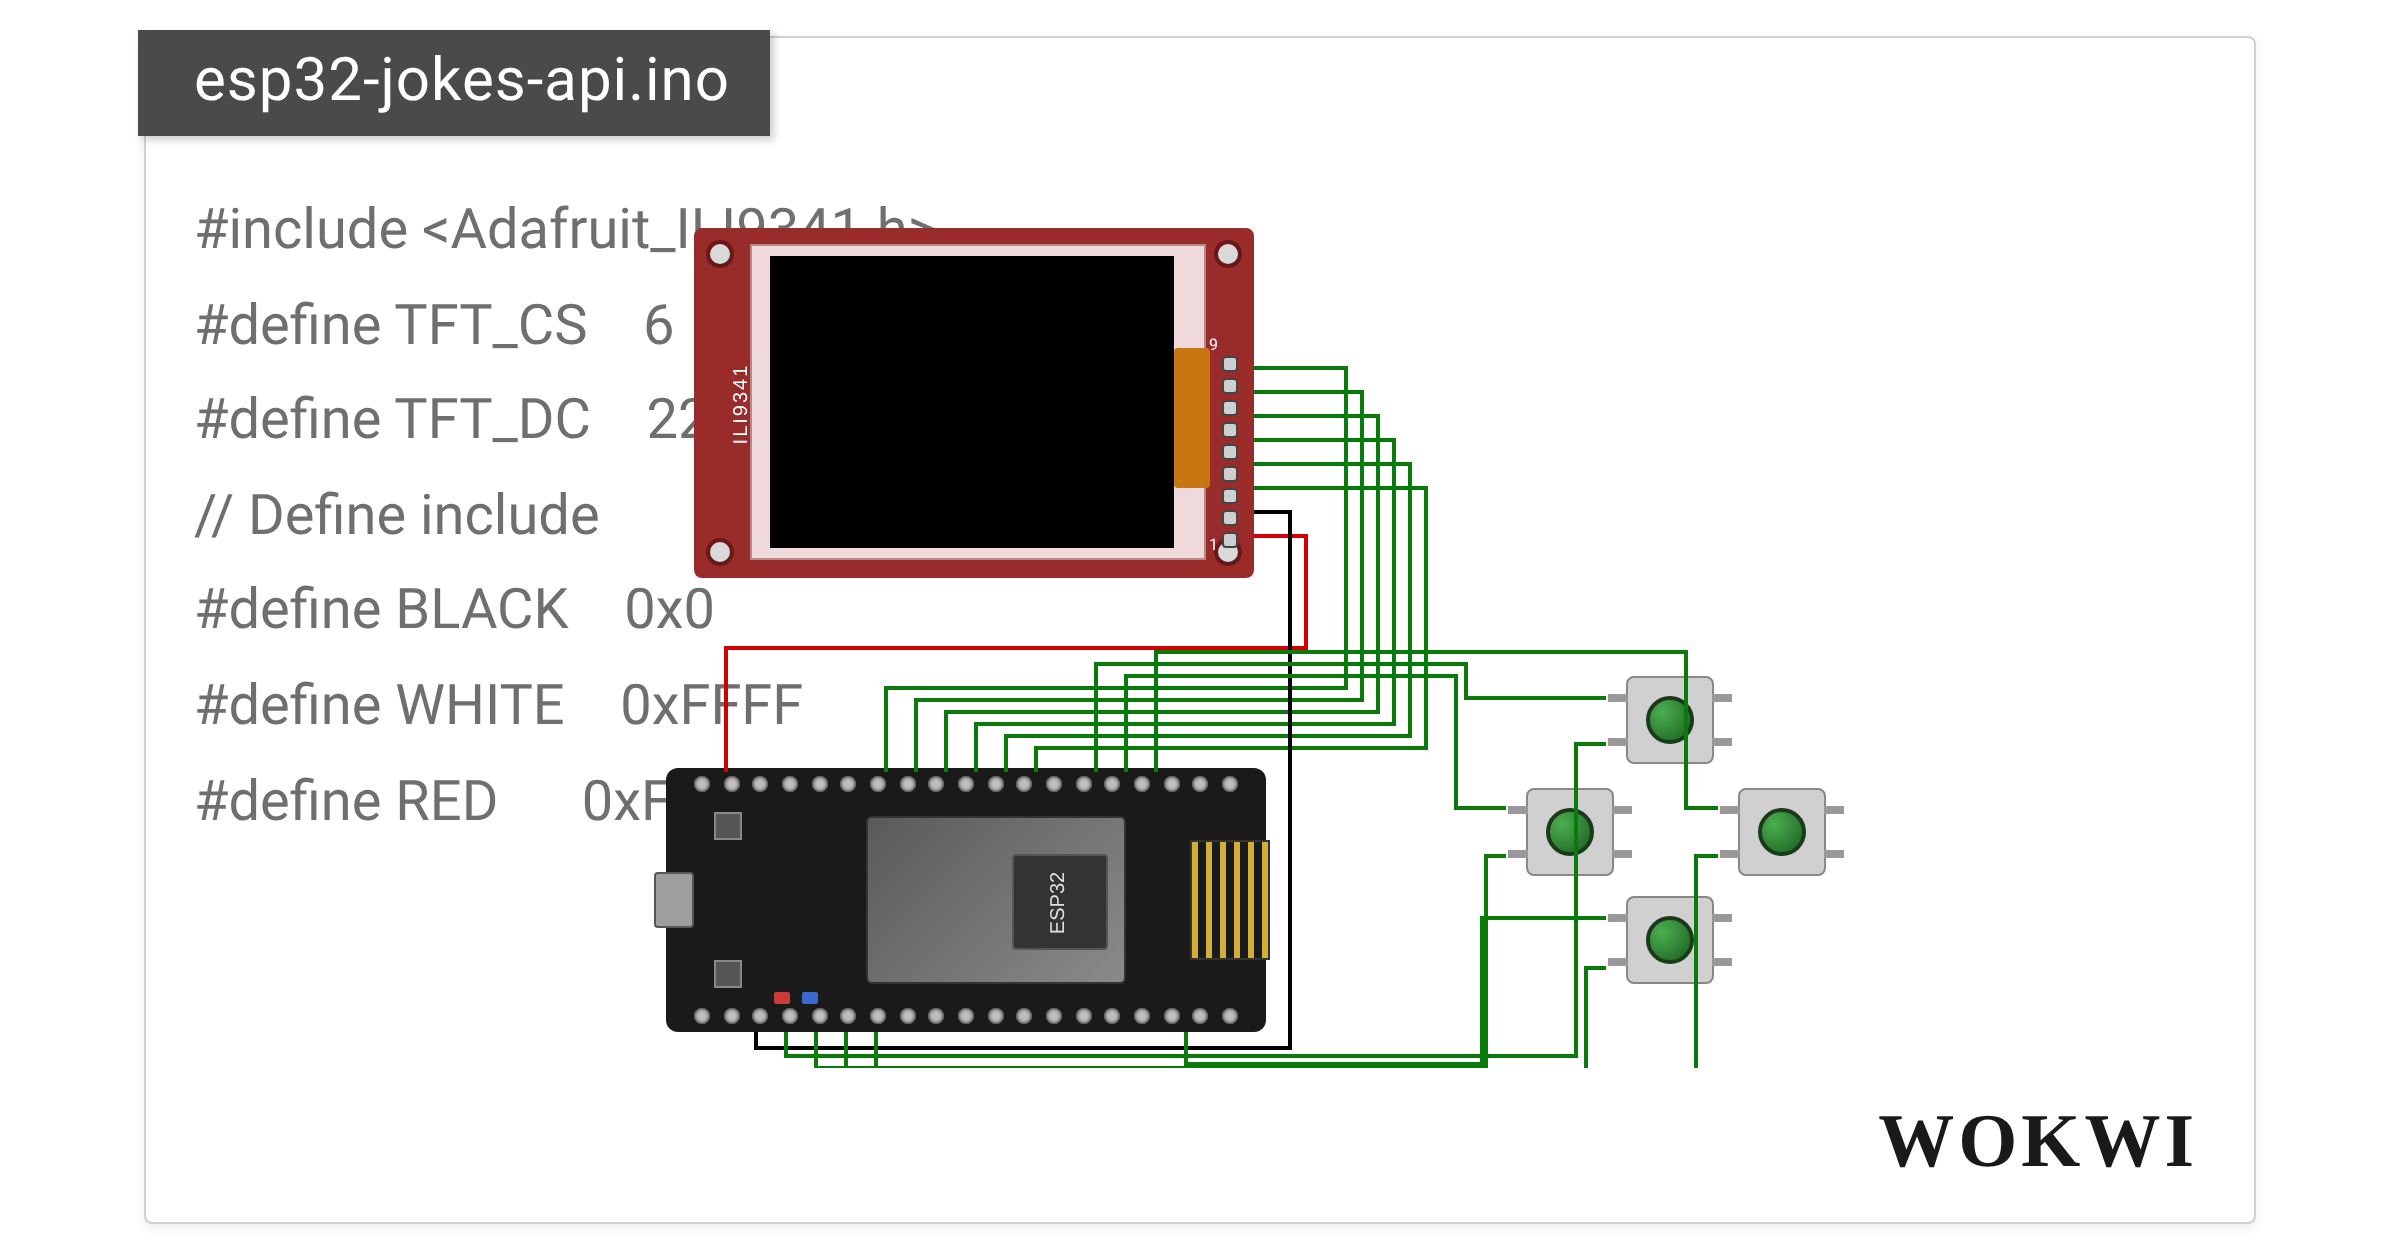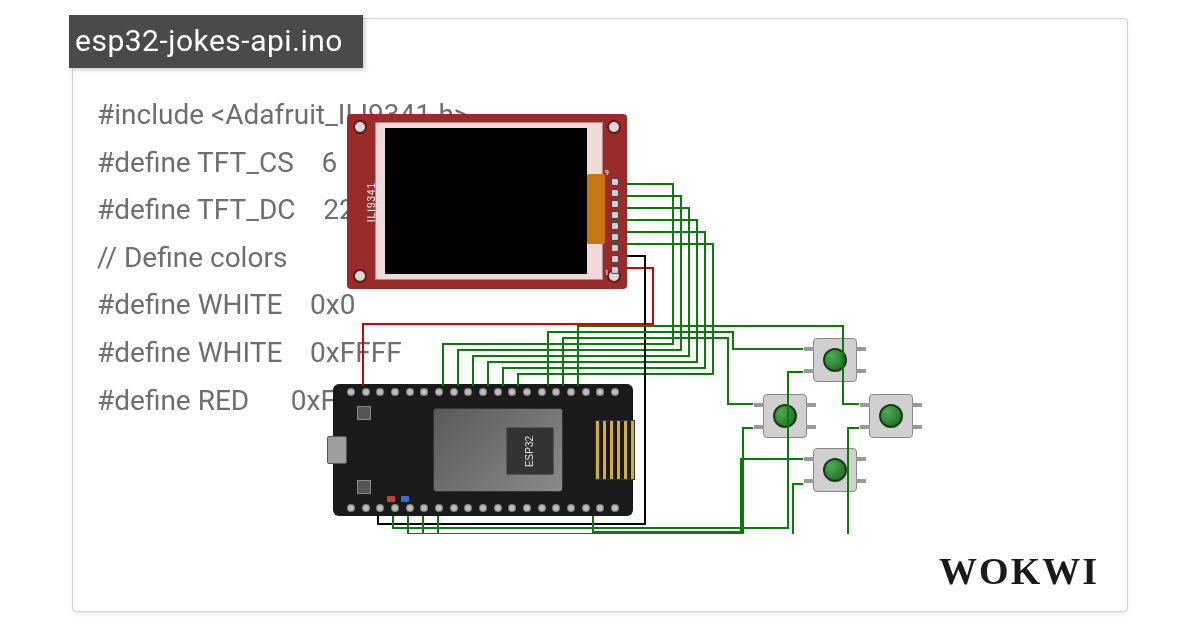--- a/index.html
+++ b/index.html
@@ -21,21 +21,21 @@
       border: 1px solid #d0d0d0;
       border-radius: 4px;
       box-shadow: 0 2px 6px rgba(0,0,0,0.08);
     }
     .title-tab {
       position: absolute;
       left: -4px;
       top: -4px;
       background: #4a4a4a;
       color: #ffffff;
-      padding: 8px 20px 10px 6px;
+      padding: 8px 20px 10px 28px;
       font-size: 30px;
       font-weight: 400;
       letter-spacing: 0.5px;
       box-shadow: 2px 2px 4px rgba(0,0,0,0.2);
     }
     .code-area {
       position: absolute;
       left: 24px;
       top: 72px;
       color: #6f6f6f;
@@ -247,22 +247,22 @@
   <div class="title-tab">
     <span>esp32-jokes-api.ino</span>
   </div>
 
   <div class="code-area">
     <div class="code-line">#include &lt;Adafruit_ILI9341.h&gt;</div>
     <div class="code-line"></div>
     <div class="code-line">#define TFT_CS    6</div>
     <div class="code-line">#define TFT_DC    22</div>
     <div class="code-line"></div>
-    <div class="code-line">// Define colors</div>
-    <div class="code-line">#define WHITE    0x0</div>
+    <div class="code-line">// Define include</div>
+    <div class="code-line">#define BLACK    0x0</div>
     <div class="code-line">#define WHITE    0xFFFF</div>
     <div class="code-line">#define RED      0xF800</div>
   </div>
 
   <div class="circuit-area">
 
     <div class="tft-board">
       <div class="tft-hole tl"></div>
       <div class="tft-hole tr"></div>
       <div class="tft-hole bl"></div>

